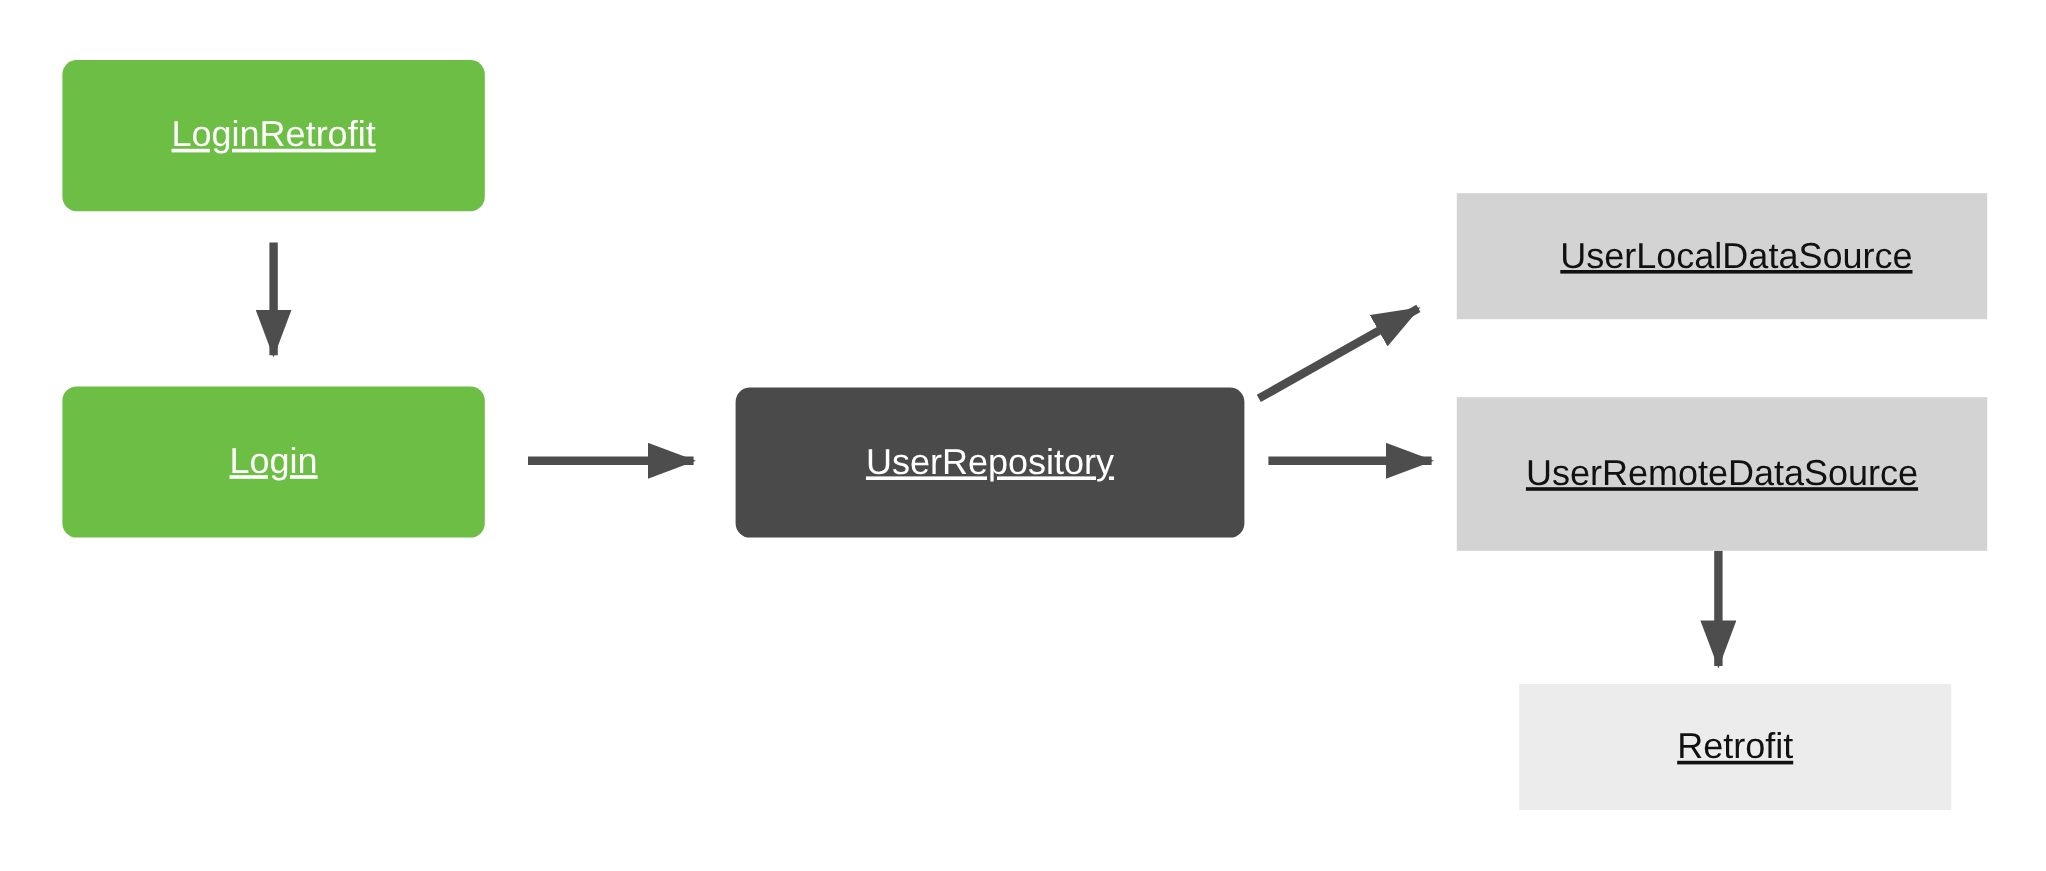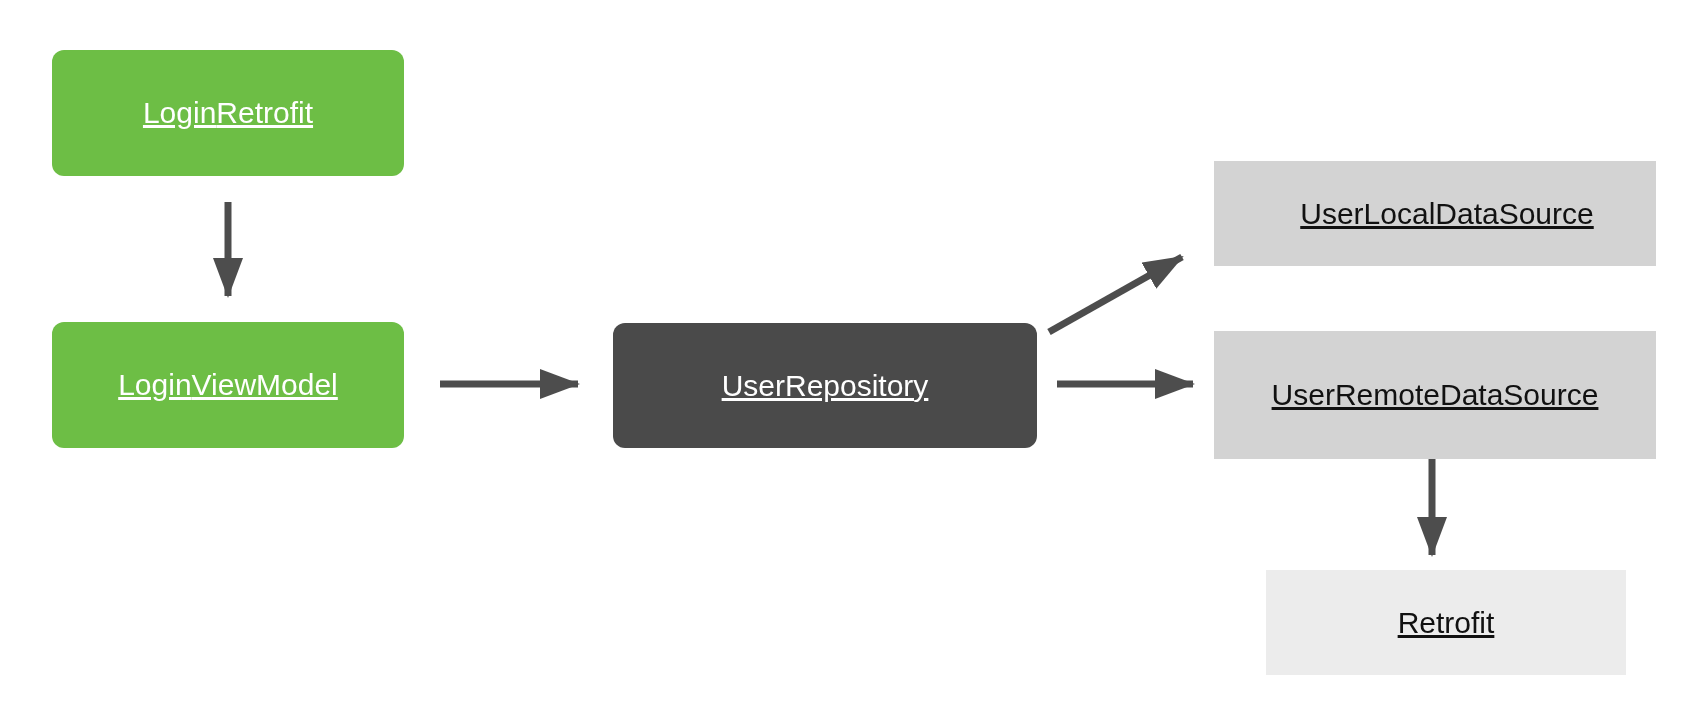--- a/index.html
+++ b/index.html
@@ -95,21 +95,20 @@
     <line class="arrow-line" x1="1432" y1="459" x2="1432" y2="555" marker-end="url(#arrowhead)"></line>
   </svg>
 
   <div class="node node-green" id="node-login-activity">
     <span>Login</span>
     <span>Retrofit</span>
   </div>
 
   <div class="node node-green" id="node-login-viewmodel">
     <span>Login</span>
-    <span>ViewModel</span>
   </div>
 
   <div class="node node-dark" id="node-user-repository">
     <span>UserRepository</span>
   </div>
 
   <div class="node node-gray" id="node-user-local-data-source">
     <span>UserLocalDataSource</span>
   </div>
 

